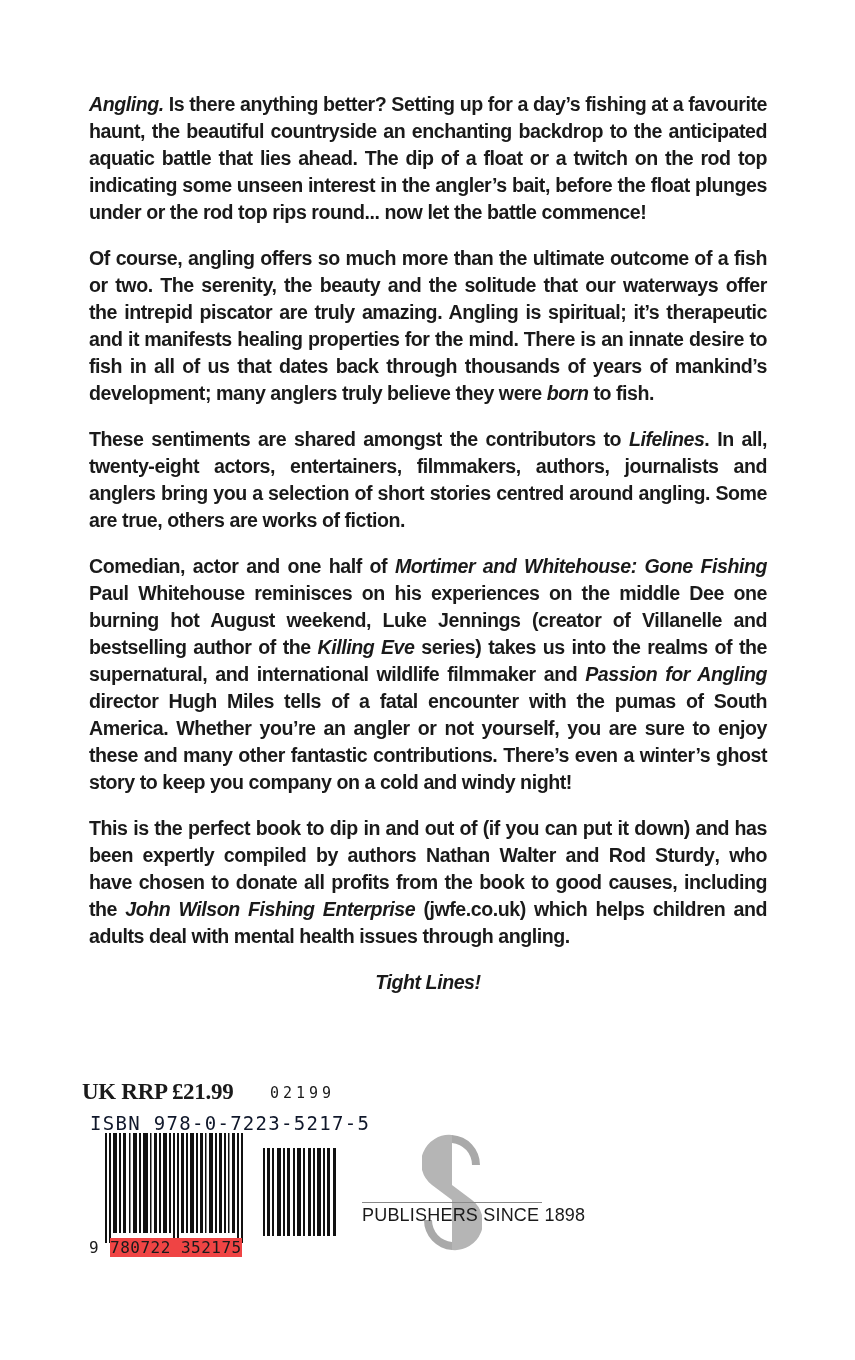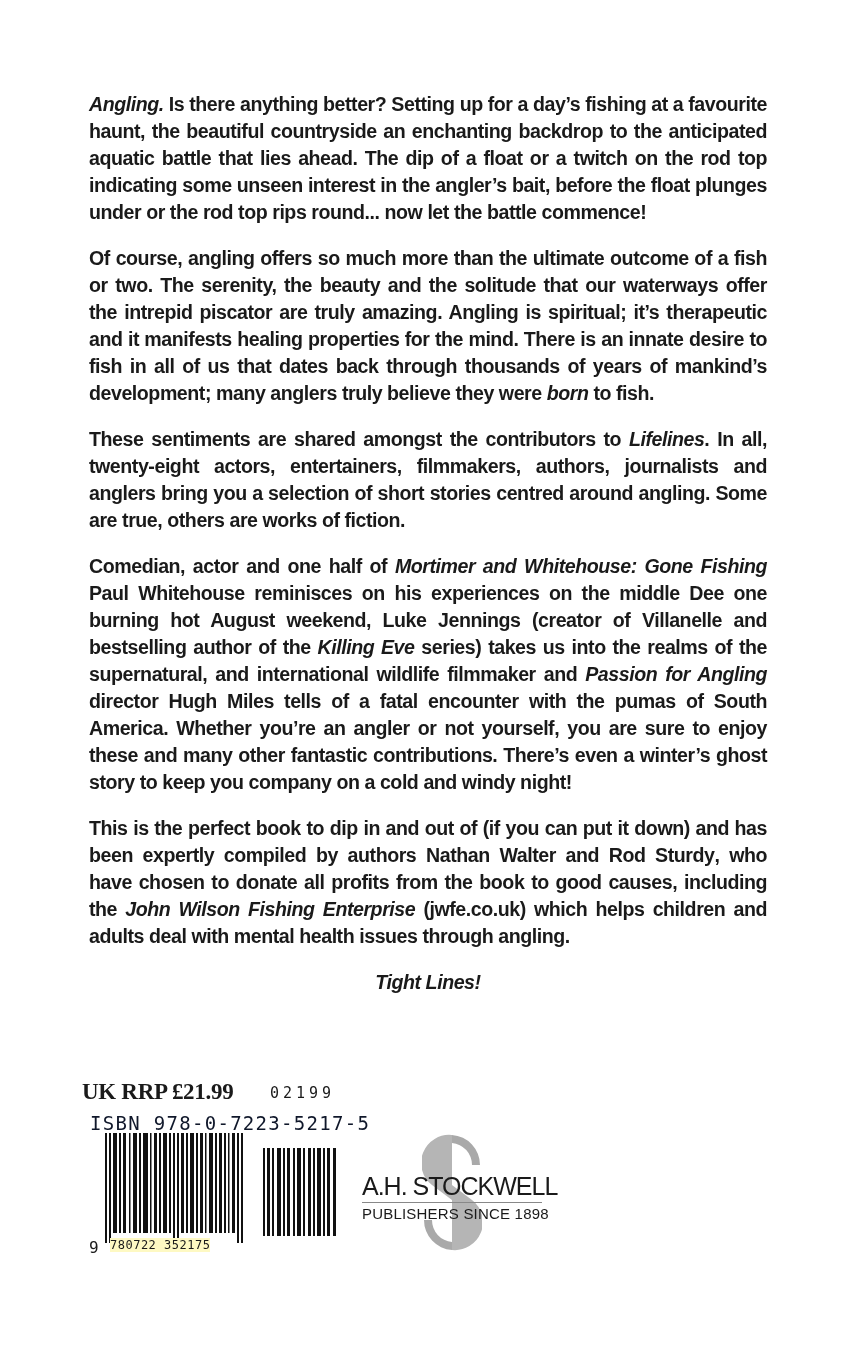--- a/index.html
+++ b/index.html
@@ -7,26 +7,26 @@
     .blurb { position:absolute; left:89px; top:91px; width:678px;
       font-family:"Liberation Sans", sans-serif; font-size:19.6px; line-height:27px; letter-spacing:-0.45px;font-weight:bold; }
     .blurb p { margin:0 0 19px 0; text-align:justify; }
     .blurb p.last-line-left { text-align:center; }
     .price { position:absolute; left:82px; top:1079px; font-family:"Liberation Serif", serif; font-weight:bold; font-size:23px; letter-spacing:-0.3px; color:#1a1a1a; }
     .isbn { position:absolute; left:90px; top:1112px; font-family:"DejaVu Sans Mono", monospace; font-size:19px; letter-spacing:1.3px; color:#0f172a; }
     .barcode-main { position:absolute; left:105px; top:1133px; }
     .barcode-addon { position:absolute; left:263px; top:1148px; }
     .addon-digits { position:absolute; left:270px; top:1084px; font-family:"DejaVu Sans Mono", monospace; font-size:15px; letter-spacing:4px; }
     .ean-first { position:absolute; left:89px; top:1238px; font-family:"DejaVu Sans Mono", monospace; font-size:16px; }
-    .ean-digits { position:absolute; left:110px; top:1238px; font-family:"DejaVu Sans Mono", monospace; font-size:12px; letter-spacing:0.5px; background:#fef9c3; }
+    .ean-digits { position:absolute; left:110px; top:1238px; font-family:"DejaVu Sans Mono", monospace; font-size:16px; letter-spacing:0.5px; background:#ef4444; }
     .logo { position:absolute; left:362px; top:1130px; width:200px; height:125px; }
     .logo-mark { position:absolute; left:60px; top:0; }
     .logo-name { position:absolute; left:0; top:42px; font-family:"Liberation Sans", sans-serif; font-size:25px; letter-spacing:-1px; color:#1a1a1a; white-space:nowrap; }
     .logo-rule { position:absolute; left:0; top:72px; width:180px; height:1px; background:#888; }
-    .logo-tag { position:absolute; left:0; top:75px; font-family:"Liberation Sans", sans-serif; font-size:15px; letter-spacing:0.2px; color:#1a1a1a; white-space:nowrap; }
+    .logo-tag { position:absolute; left:0; top:75px; font-family:"Liberation Sans", sans-serif; font-size:18px; letter-spacing:0.2px; color:#1a1a1a; white-space:nowrap; }
   </style>
 </head>
 <body>
 
 <div class="blurb">
   <p><b><i>Angling.</i></b><span> Is there anything better? Setting up for a day’s fishing at a favourite haunt, the beautiful countryside an enchanting backdrop to the anticipated aquatic battle that lies ahead. The dip of a float or a twitch on the rod top indicating some unseen interest in the angler’s bait, before the float plunges under or the rod top rips round... now let the battle commence!</span></p>
   <p><span>Of course, angling offers so much more than the ultimate outcome of a fish or two. The serenity, the beauty and the solitude that our waterways offer the intrepid piscator are truly amazing. Angling is spiritual; it’s therapeutic and it manifests healing properties for the mind. There is an innate desire to fish in all of us that dates back through thousands of years of mankind’s development; many anglers truly believe they were </span><i>born</i><span> to fish.</span></p>
   <p><span>These sentiments are shared amongst the contributors to </span><i>Lifelines</i><span>. In all, twenty-eight actors, entertainers, filmmakers, authors, journalists and anglers bring you a selection of short stories centred around angling. Some are true, others are works of fiction.</span></p>
   <p><span>Comedian, actor and one half of </span><i>Mortimer and Whitehouse: Gone Fishing</i><span> </span><b>Paul Whitehouse</b><span> reminisces on his experiences on the middle Dee one burning hot August weekend, </span><b>Luke Jennings</b><span> (creator of Villanelle and bestselling author of the </span><i>Killing Eve</i><span> series) takes us into the realms of the supernatural, and international wildlife filmmaker and </span><i>Passion for Angling</i><span> director </span><b>Hugh Miles</b><span> tells of a fatal encounter with the pumas of South America. Whether you’re an angler or not yourself, you are sure to enjoy these and many other fantastic contributions. There’s even a winter’s ghost story to keep you company on a cold and windy night!</span></p>
   <p><span>This is the perfect book to dip in and out of (if you can put it down) and has been expertly compiled by authors </span><b>Nathan Walter</b><span> and </span><b>Rod Sturdy</b><span>, who have chosen to donate all profits from the book to good causes, including the </span><i>John Wilson Fishing Enterprise</i><span> (jwfe.co.uk) which helps children and adults deal with mental health issues through angling.</span></p>
@@ -93,16 +93,15 @@
 <div class="ean-first">9</div>
 <div class="ean-digits">780722 352175</div>
 
 <div class="logo">
   <svg class="logo-mark" width="60" height="125" viewBox="0 0 60 125">
     <path d="M30 5 A30 30 0 0 1 58 35 L50 35 A22 22 0 0 0 30 13 Z" fill="#a9a9a9"></path>
     <path d="M30 5 A28 28 0 0 0 10 55 L30 70 L30 5 Z" fill="#b5b5b5"></path>
     <path d="M30 55 L50 70 A28 28 0 0 1 30 120 Z" fill="#b5b5b5"></path>
     <path d="M30 120 A30 30 0 0 1 2 90 L10 90 A22 22 0 0 0 30 112 Z" fill="#a9a9a9"></path>
   </svg>
-  <div class="logo-name">A.H. STOCKWELL</div>
   <div class="logo-rule"></div>
   <div class="logo-tag">PUBLISHERS SINCE 1898</div>
 </div>
 
 </body></html>

